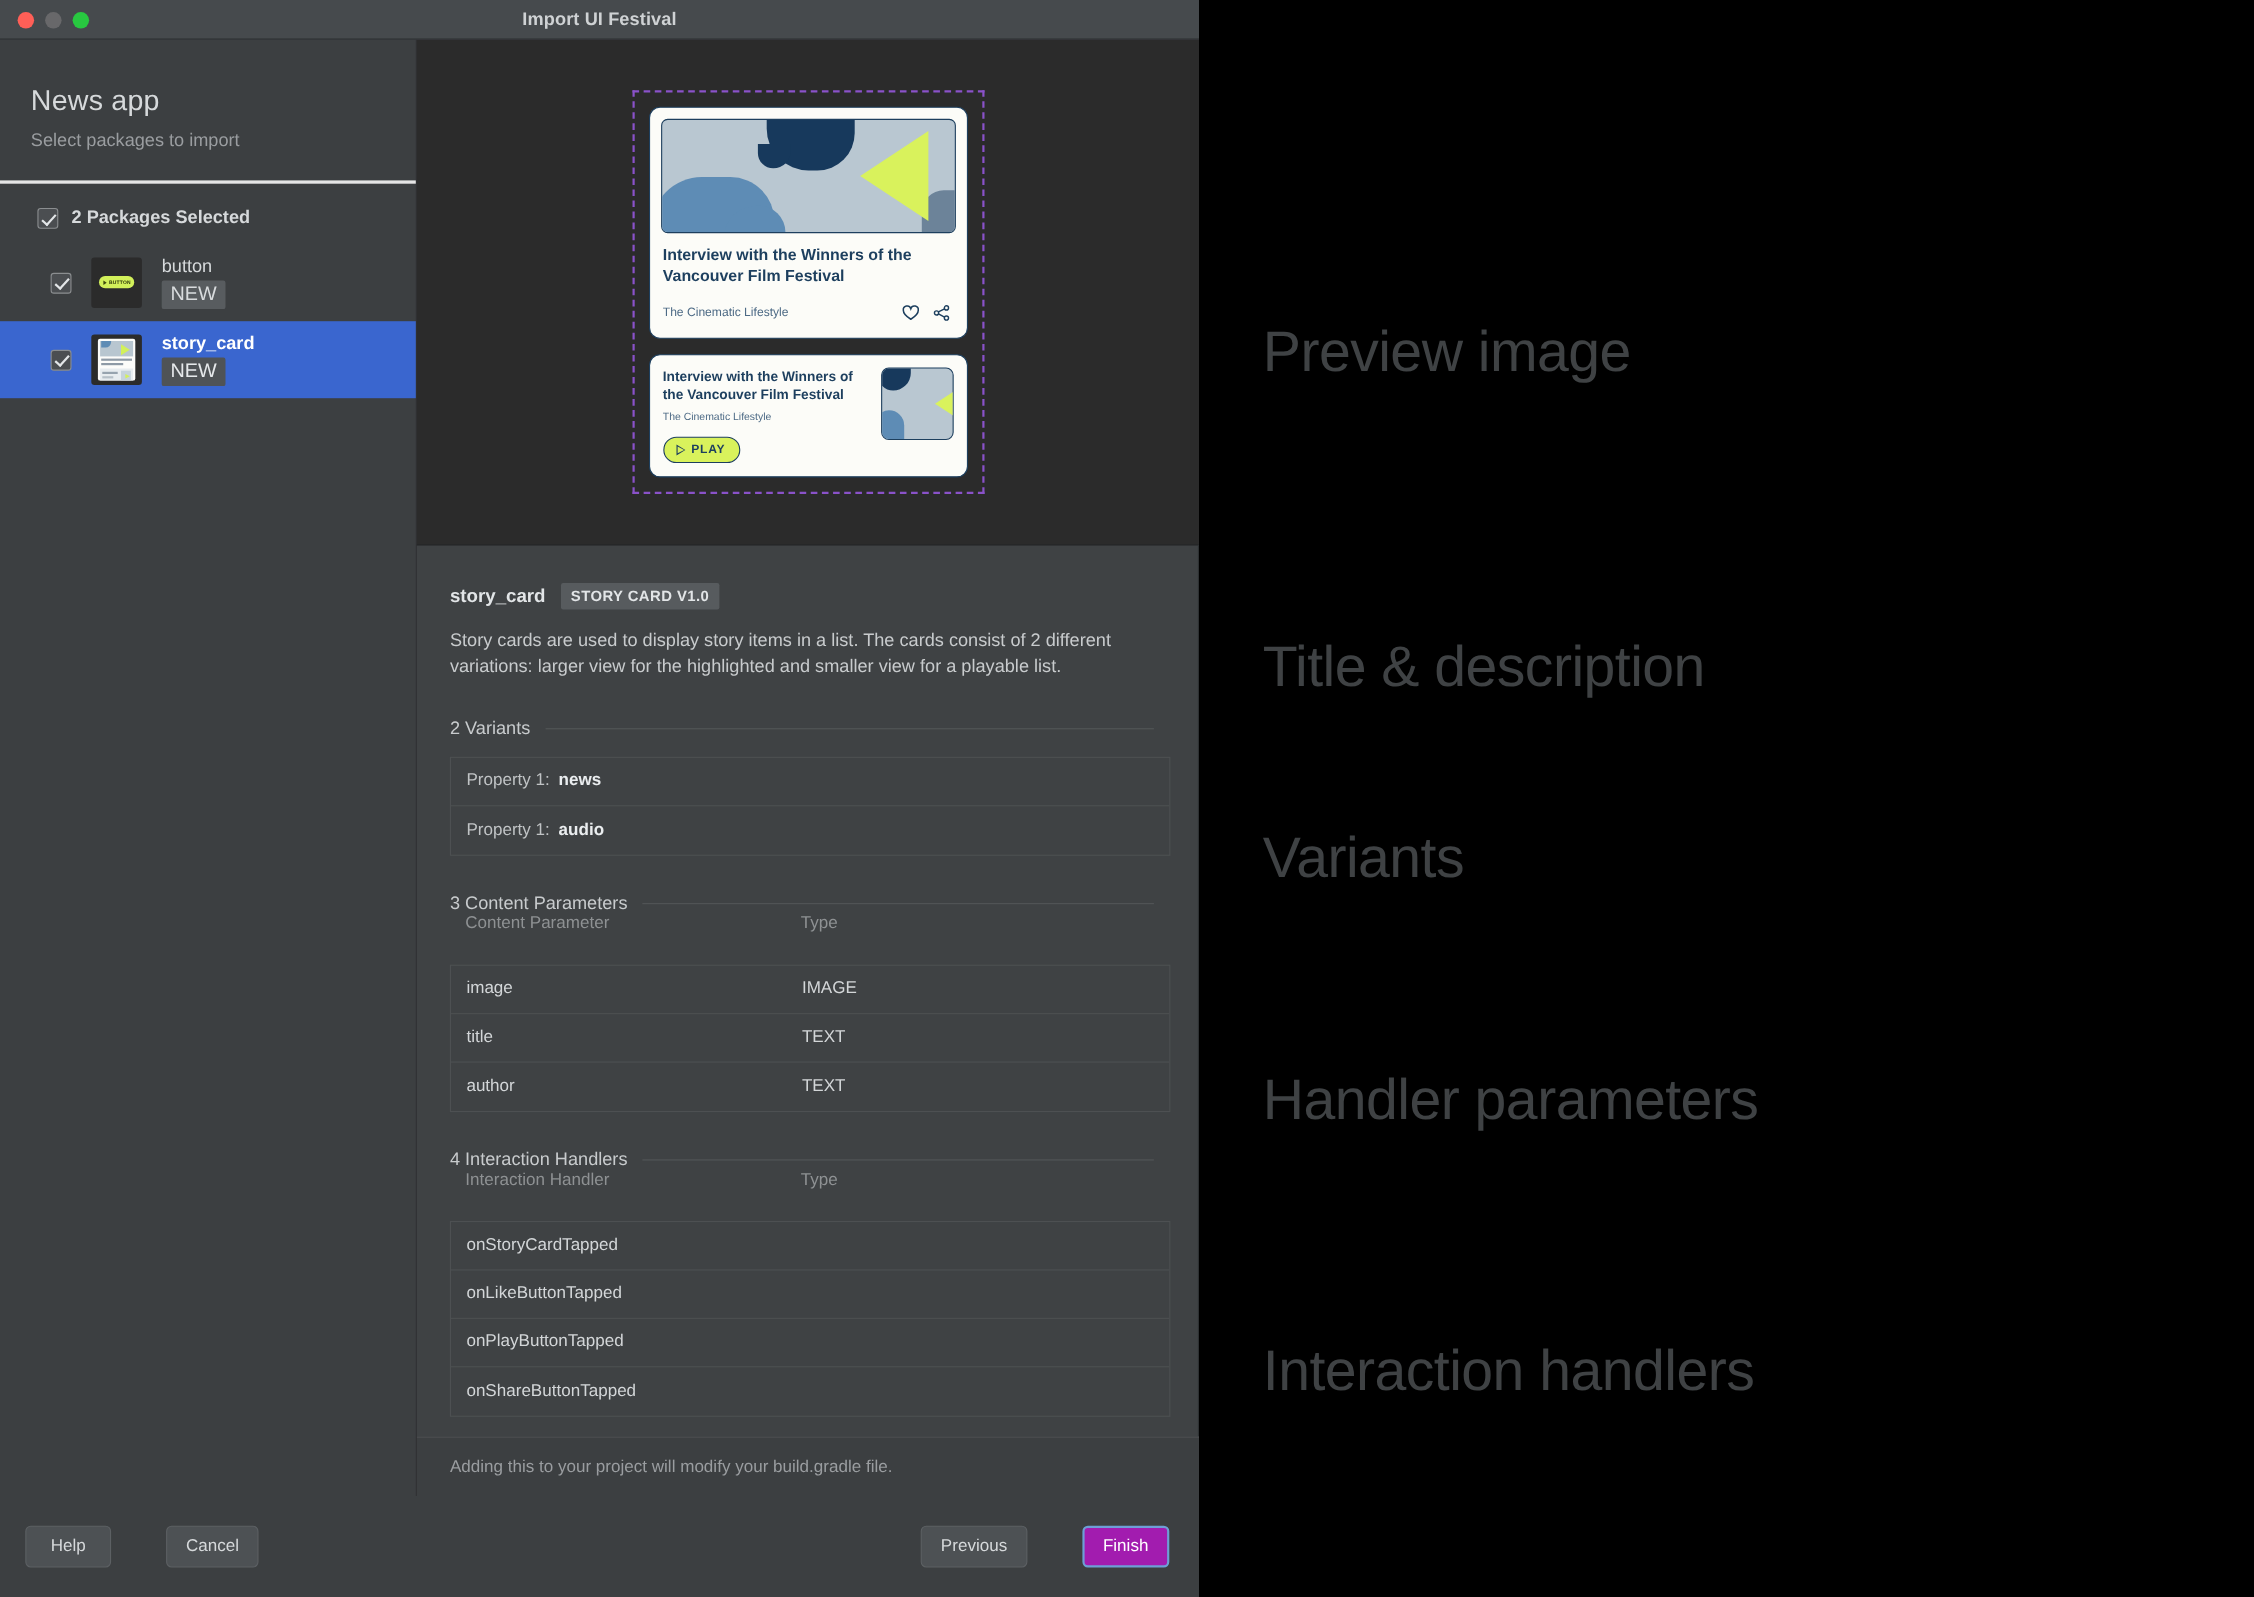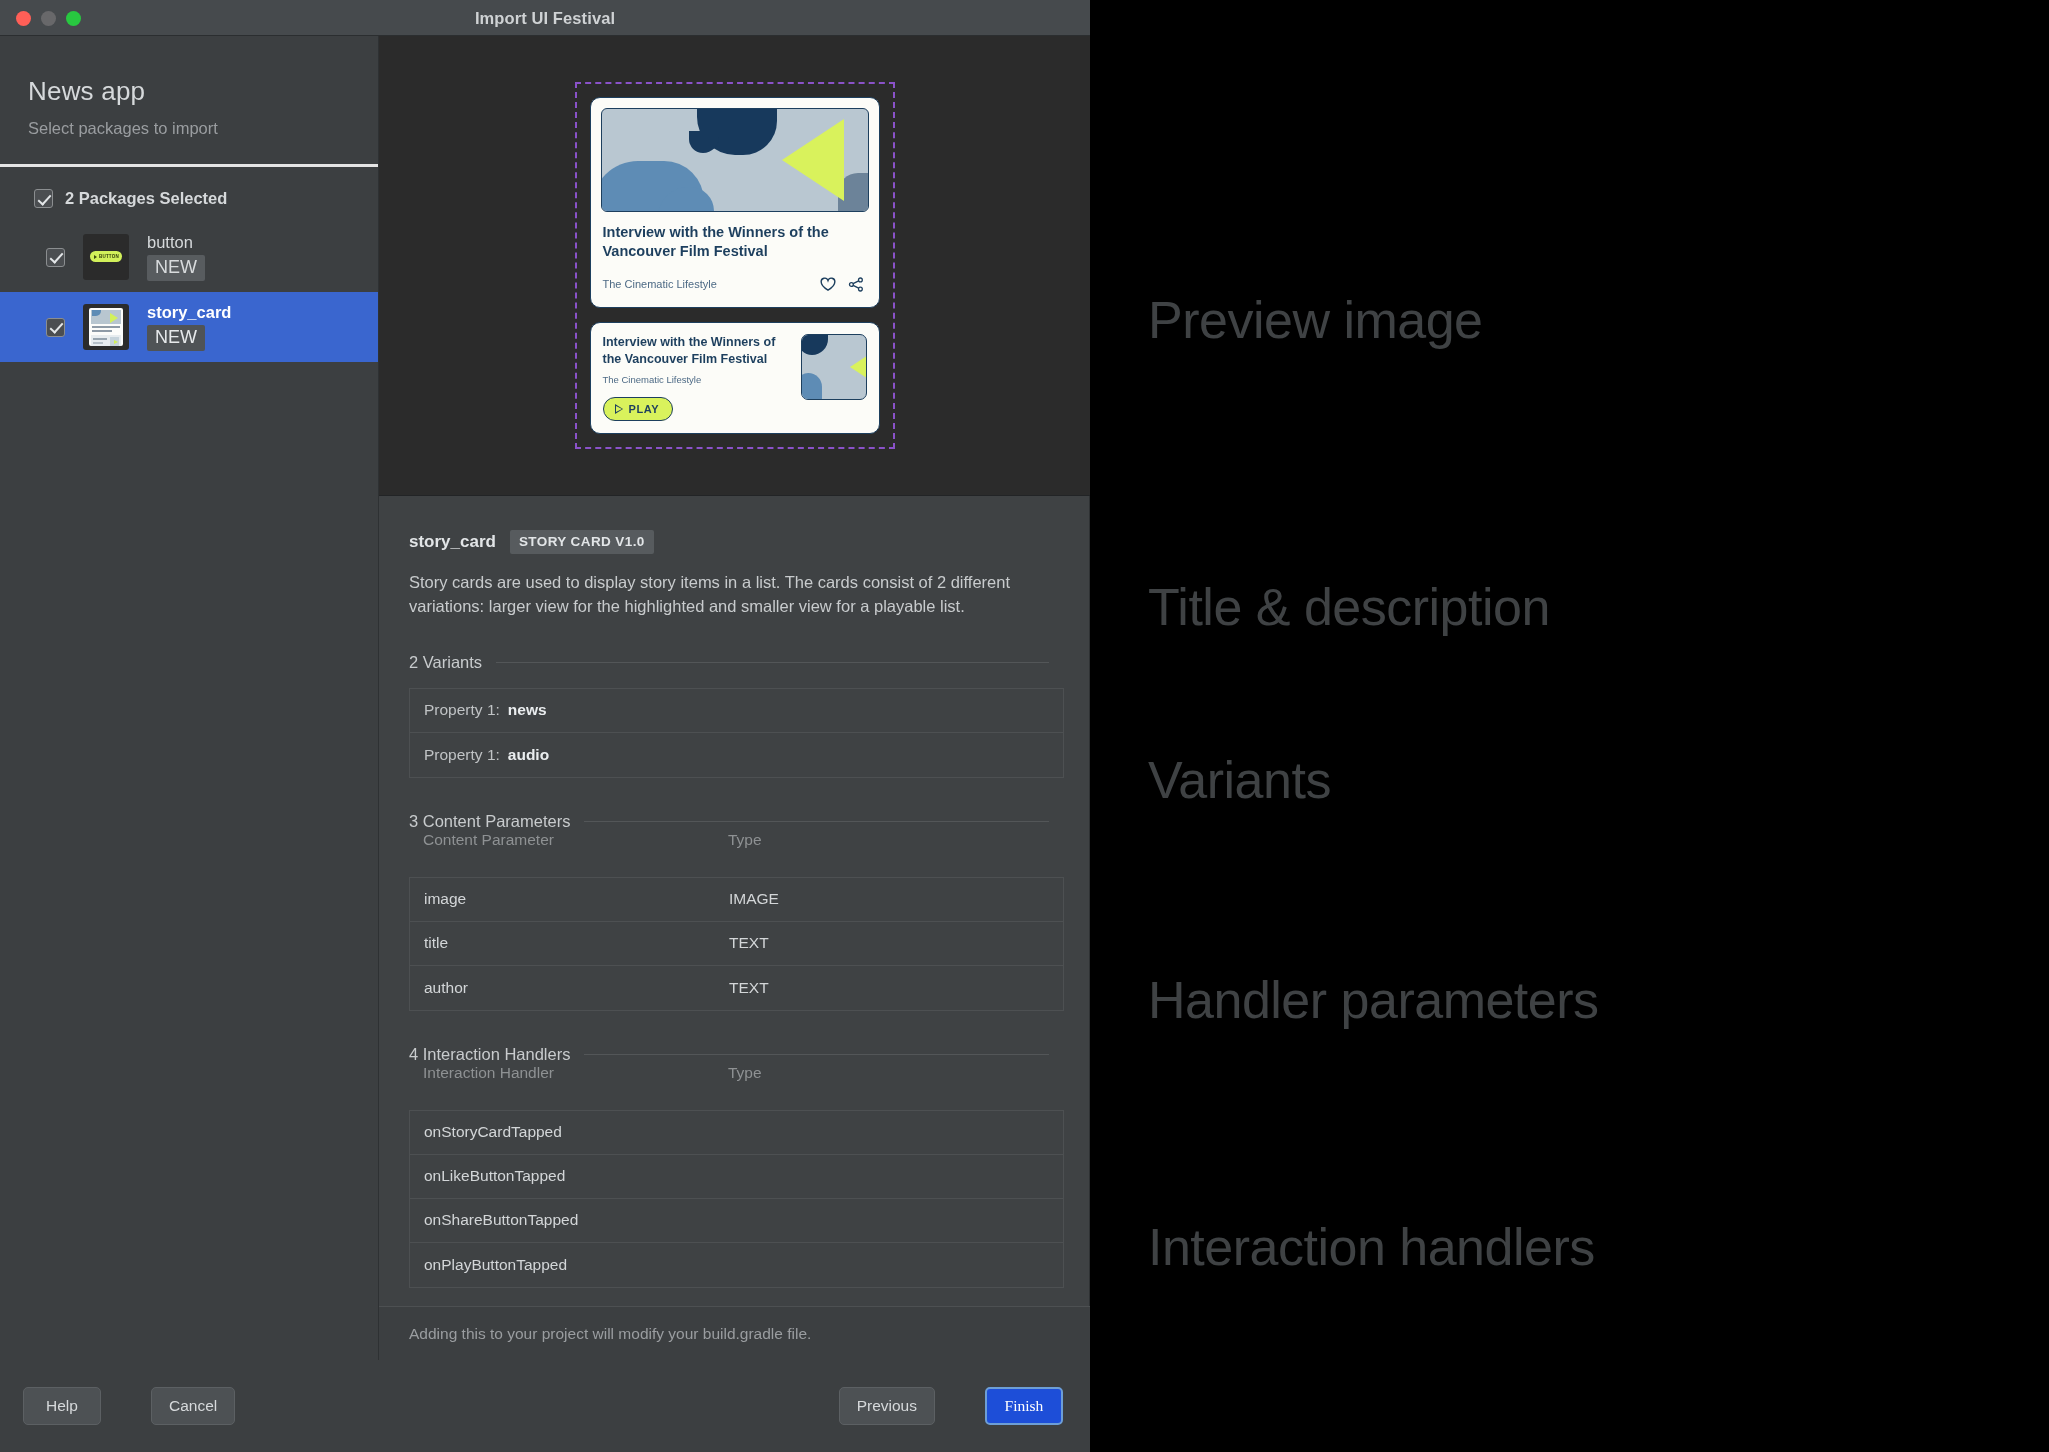--- a/index.html
+++ b/index.html
@@ -280,21 +280,21 @@
     border-radius: 5px;
     background: #4d5154;
     border: 1px solid #5c6063;
     color: #d6d9db;
     font-size: 15.5px;
     font-family: "Liberation Sans", sans-serif;
     display: inline-flex; align-items: center; justify-content: center;
   }
   .btn + .btn { margin-left: 14px; }
   .btn.primary {
-    background: #1d4ed8; border: 2px solid #6d9ed6; color: #ffffff; font-family: Liberation Serif, serif;
+    background: #a21caf; border: 2px solid #6d9ed6; color: #ffffff;
   }
   #footer-spacer { flex: 1 1 auto; }
 
   
   .annot {
     position: absolute;
     color: #3f4244;
     font-size: 52px;
     letter-spacing: -0.5px;
     white-space: nowrap;
@@ -481,25 +481,25 @@
           <div class="tbl">
             <div class="tbl-row">
               <span class="c1">onStoryCardTapped</span>
               <span class="c2"></span>
             </div>
             <div class="tbl-row">
               <span class="c1">onLikeButtonTapped</span>
               <span class="c2"></span>
             </div>
             <div class="tbl-row">
+              <span class="c1">onPlayButtonTapped</span>
+              <span class="c2"></span>
+            </div>
+            <div class="tbl-row">
               <span class="c1">onShareButtonTapped</span>
-              <span class="c2"></span>
-            </div>
-            <div class="tbl-row">
-              <span class="c1">onPlayButtonTapped</span>
               <span class="c2"></span>
             </div>
           </div>
         </div>
 
       </div>
 
       <div id="gradle-note-wrap">
         <span id="gradle-note">Adding this to your project will modify your build.gradle file.</span>
       </div>

